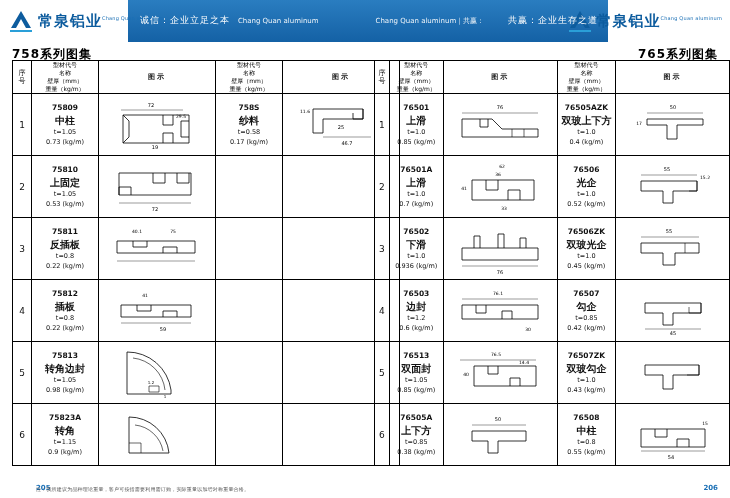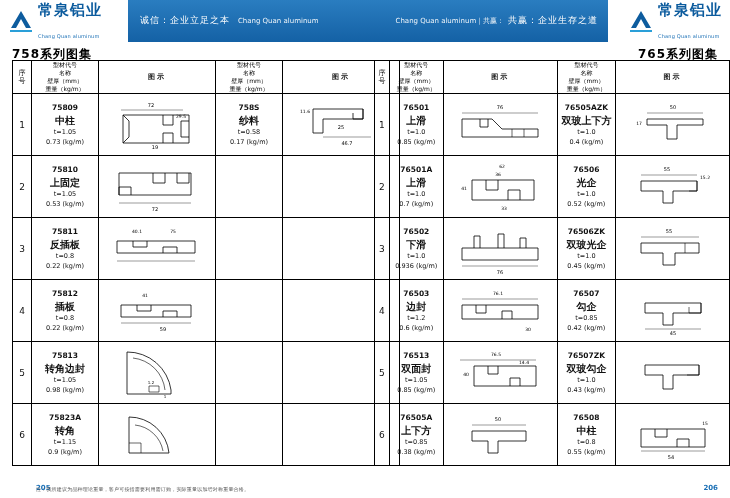--- a/index.html
+++ b/index.html
@@ -28,36 +28,36 @@
   }
   .logo{
     position:absolute;top:6px;height:30px;display:flex;align-items:center;gap:4px;
   }
   .logo.left{left:8px;}
   .logo.right{right:8px;}
   .logo-mark{
     width:26px;height:26px;position:relative;flex:0 0 auto;
   }
   .logo-mark svg{display:block;}
-  .logo-txt{display:flex;flex-direction:column;line-height:1;gap:14px;}
+  .logo-txt{display:flex;line-height:1;}
   .logo-cn{
     font-size:15px;font-weight:bold;color:#0d5c9e;letter-spacing:1px;
     font-family:"DejaVu Sans","Liberation Sans",sans-serif;
   }
   .logo-en{
     font-size:5px;color:#1a6fb5;letter-spacing:.2px;margin-top:2px;
   }
   .hdr-slogan-left{
     position:absolute;left:140px;top:14px;color:#ffffff;font-size:9px;letter-spacing:1px;
   }
   .hdr-slogan-left .en{font-size:7px;opacity:.92;margin-left:4px;letter-spacing:0;}
   .hdr-slogan-right{
     position:absolute;right:132px;top:14px;color:#ffffff;font-size:9px;letter-spacing:1px;text-align:right;
   }
-  .hdr-slogan-right .en{font-size:7px;opacity:.92;margin-right:0;letter-spacing:0;}
+  .hdr-slogan-right .en{font-size:7px;opacity:.92;margin-right:20px;letter-spacing:0;}
 
   
   .title{
     position:absolute;top:46px;font-size:12px;font-weight:bold;color:#000;letter-spacing:1px;
   }
   .title.left{left:12px;}
   .title.right{right:12px;}
 
   
   .tblwrap{position:absolute;top:60px;}

